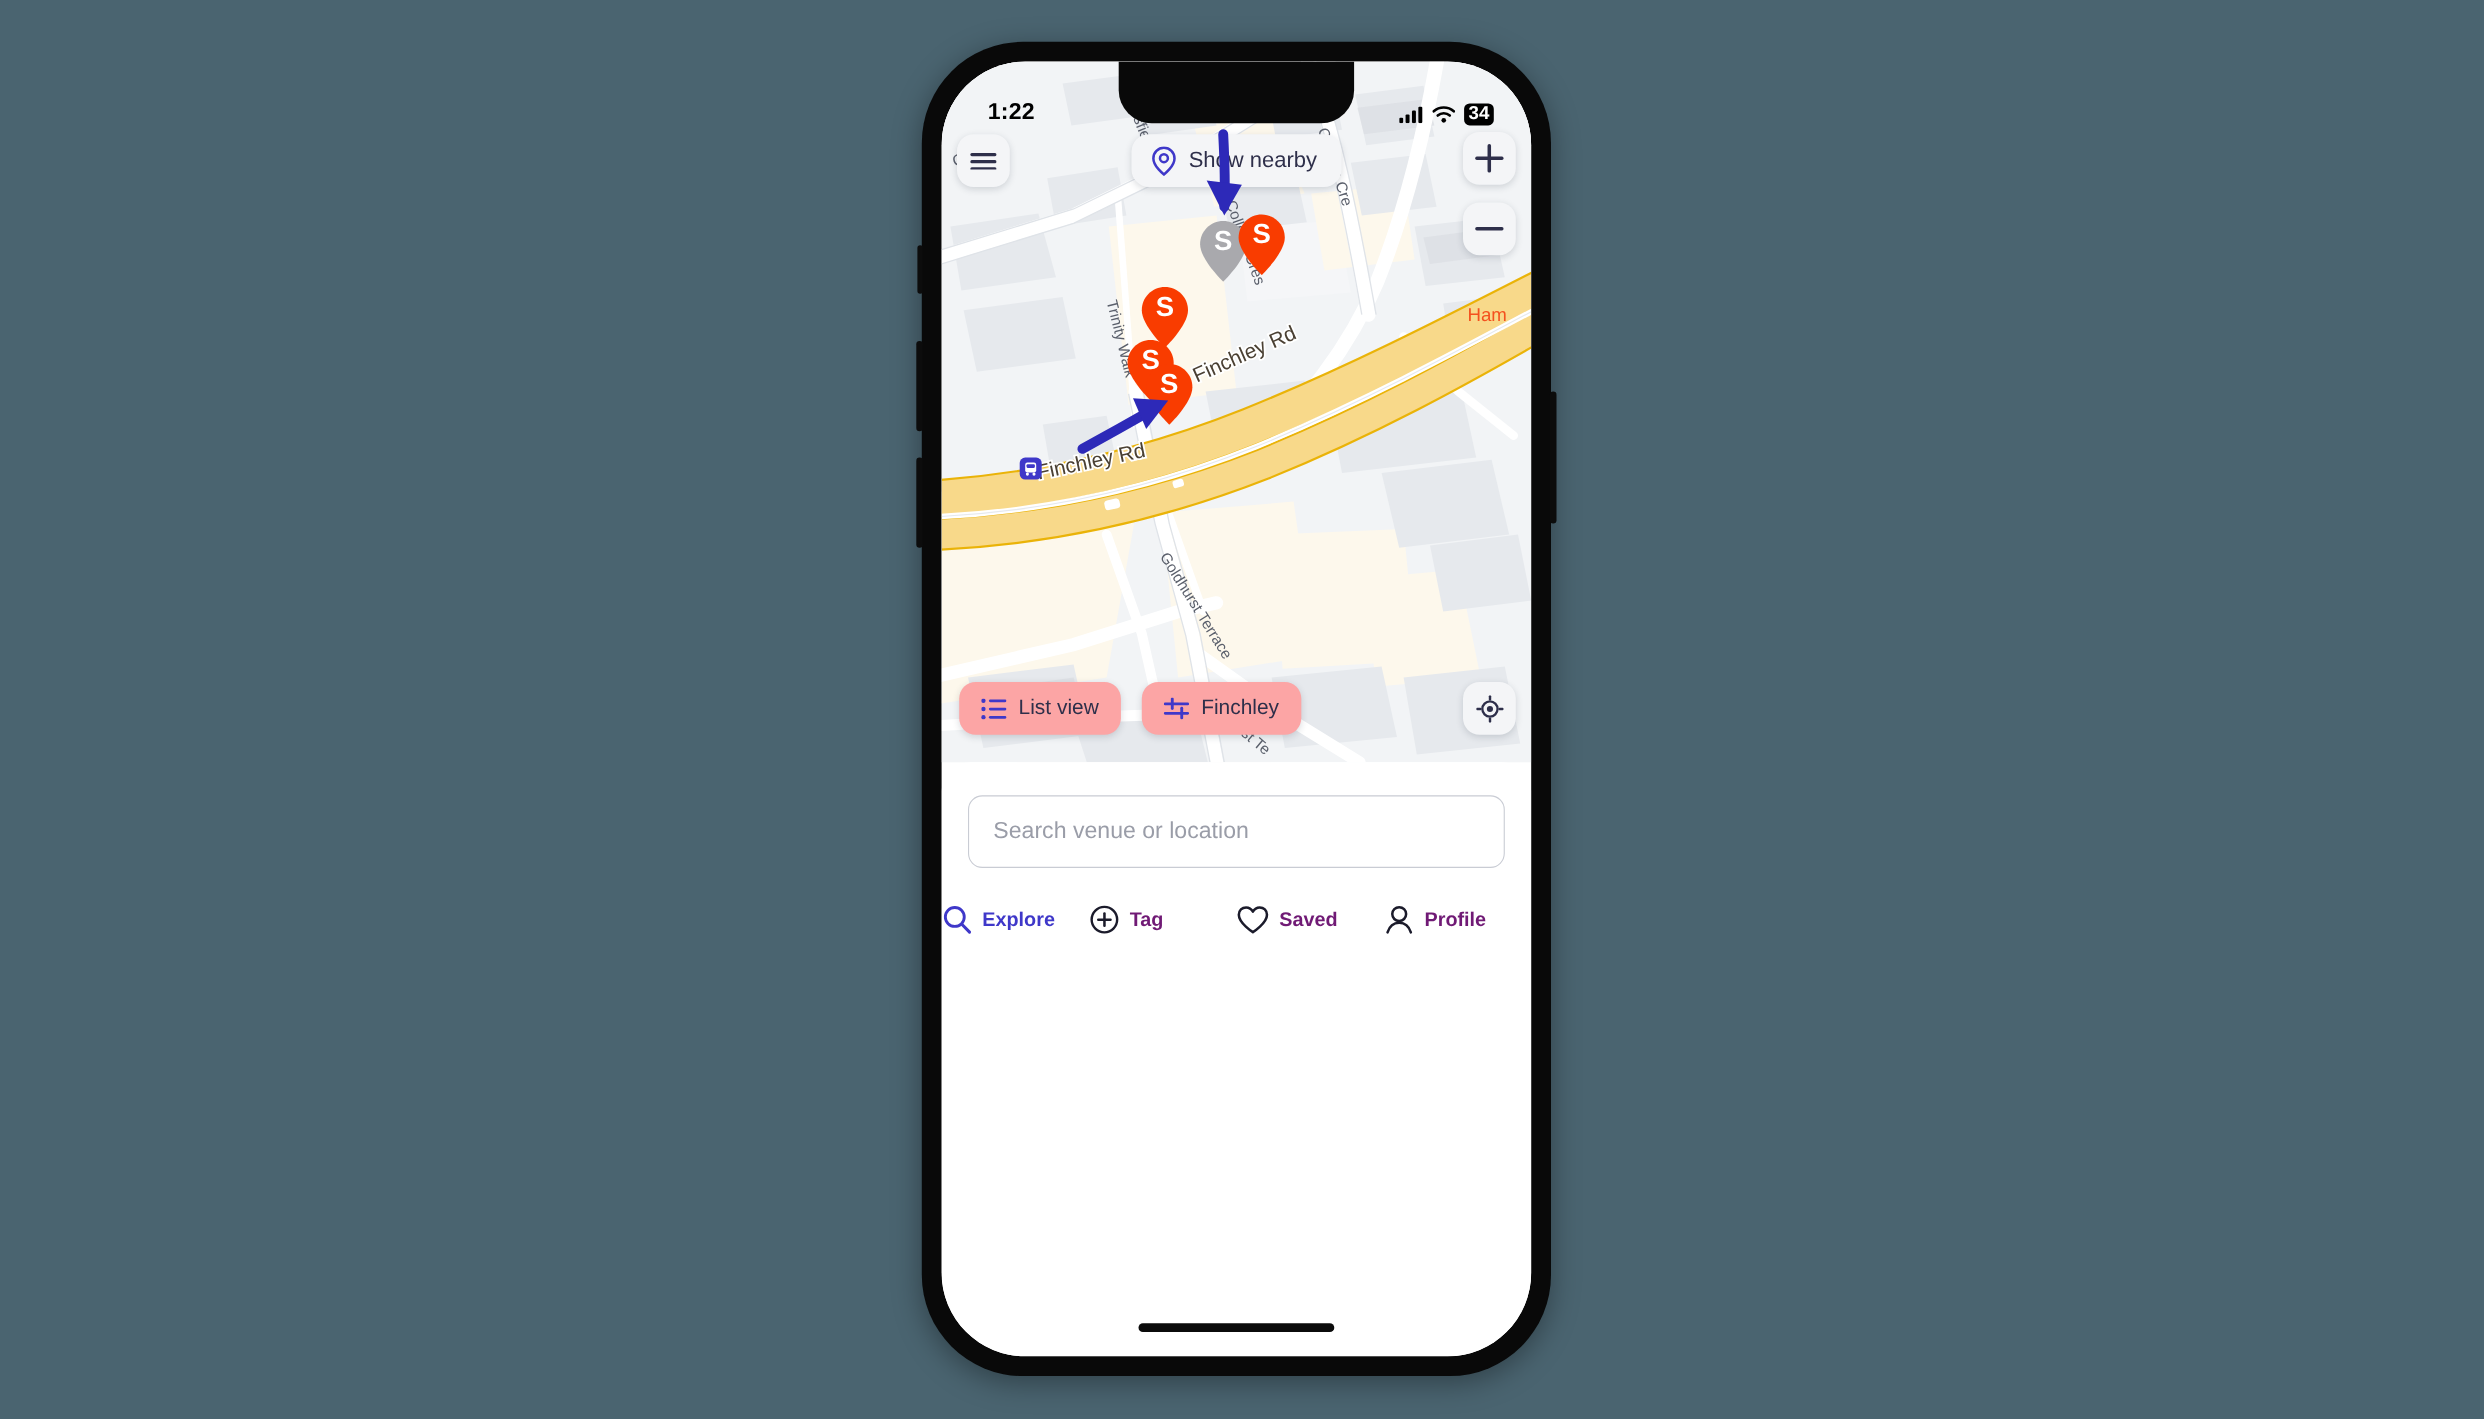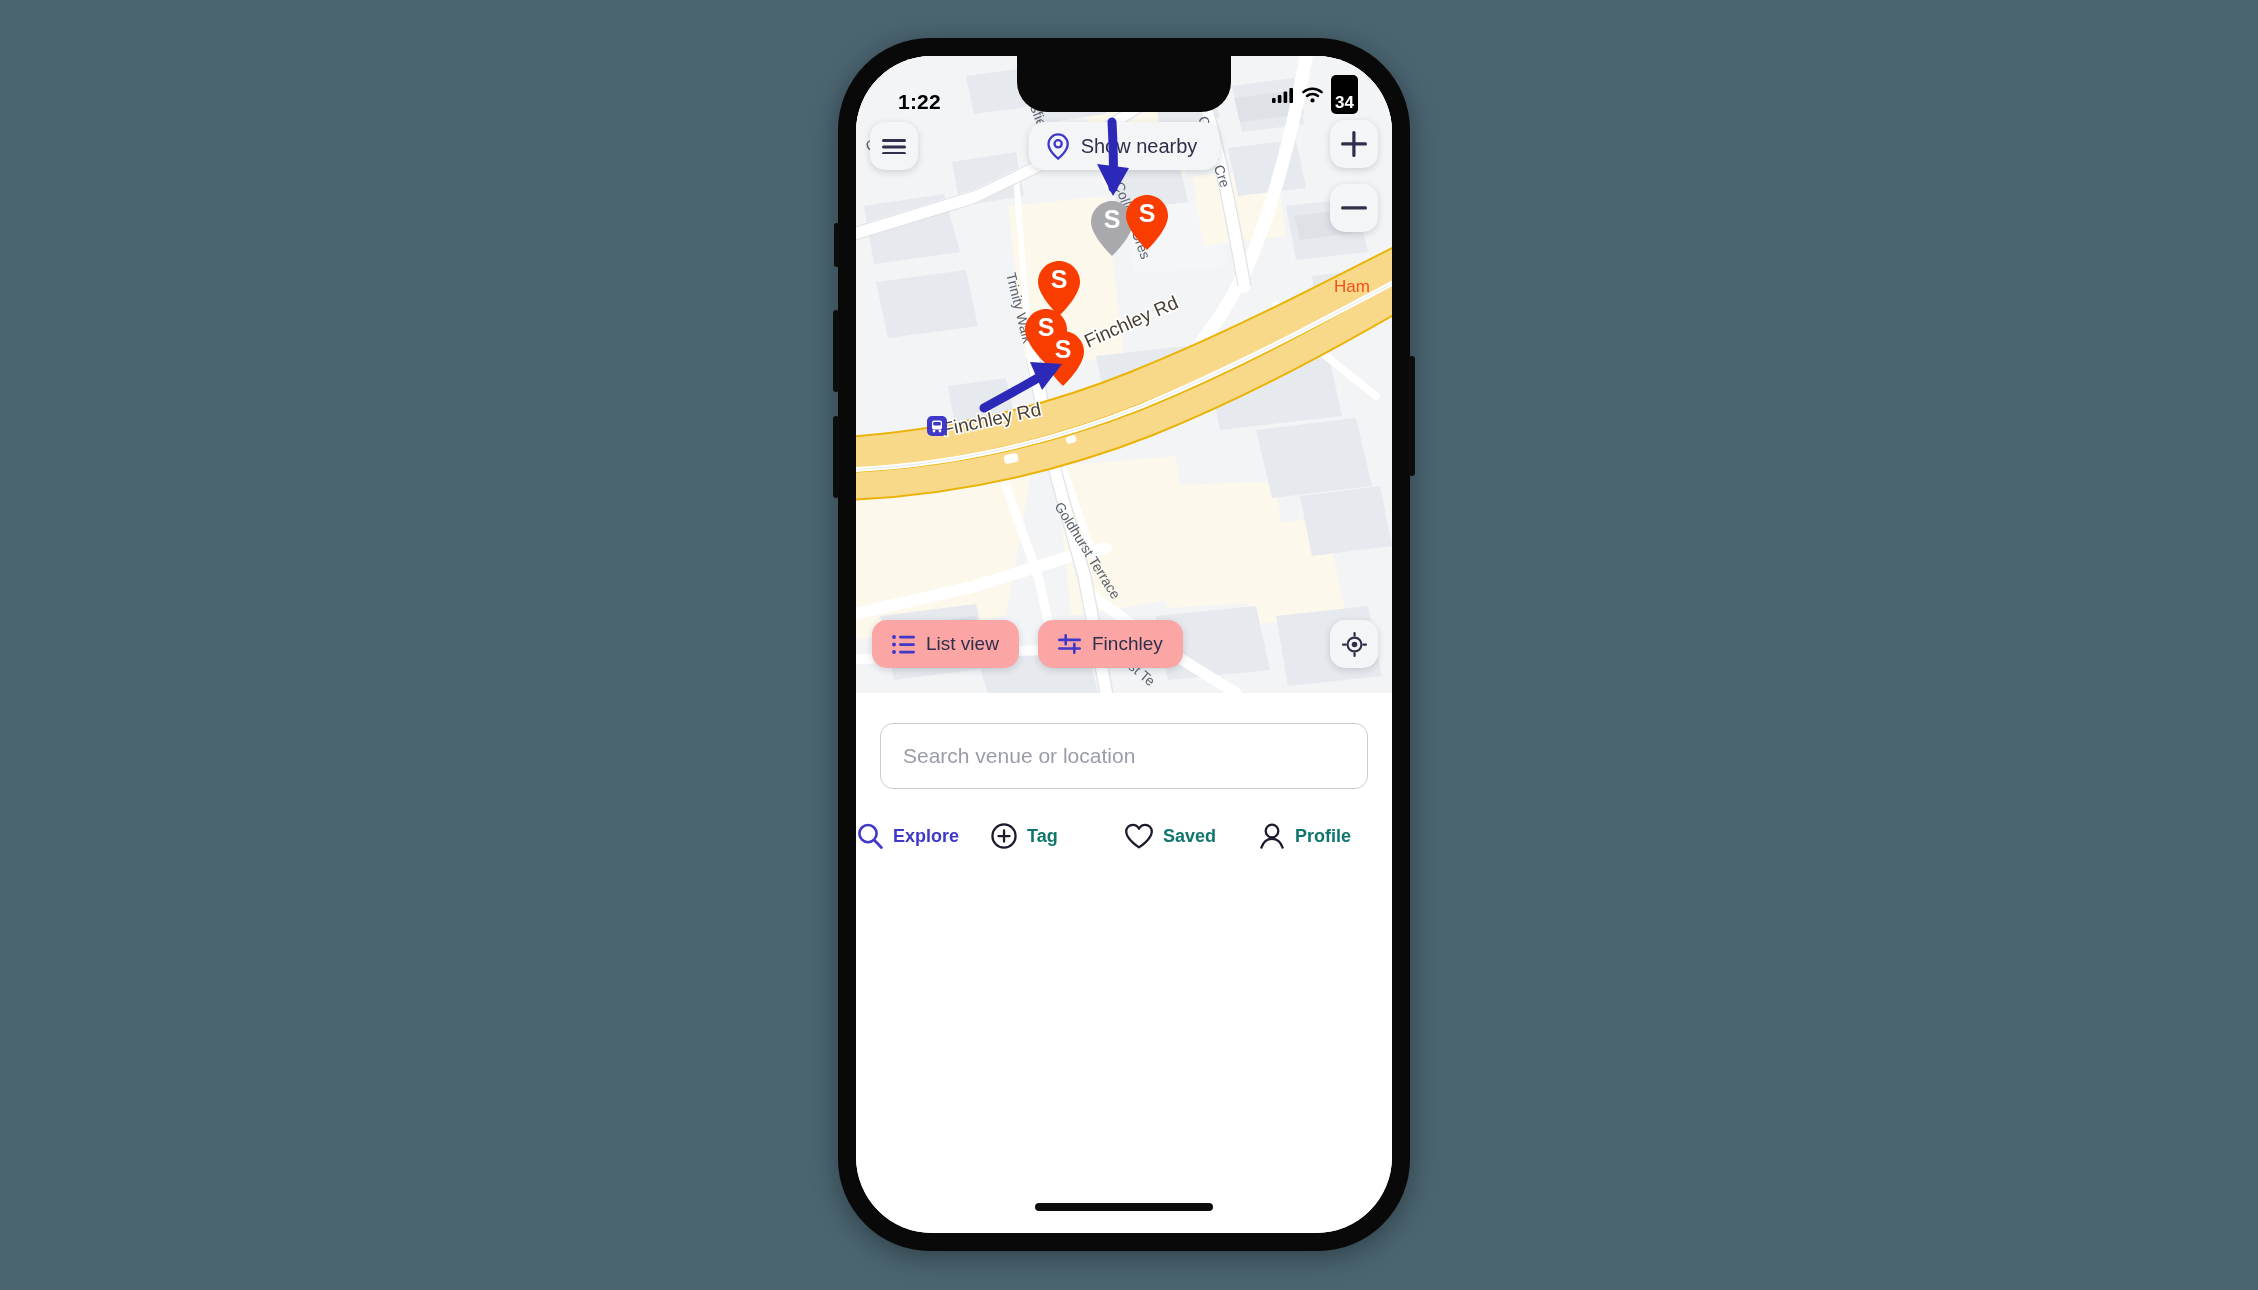--- a/index.html
+++ b/index.html
@@ -62,21 +62,21 @@
     z-index: 45;
     display: flex; align-items: flex-end; justify-content: space-between;
     padding: 0 34px 0 42px;
   }
   #clock { font-size: 21px; font-weight: bold; color: #000; letter-spacing: .2px; margin-top: 8px; }
   #status-right { display: flex; align-items: center; gap: 8px; margin-top: 8px; }
   .batt-wrap { position: relative; display:flex; align-items:center; }
   .batt-num {
     font-size: 17px; font-weight: bold; color: #fff;
     background: #000; border-radius: 5px;
-    padding: 19px 4px 3px 4px; line-height: 1;
+    padding: 0 4px 3px 4px; line-height: 1;
   }
 
   
   .mbtn {
     position: absolute;
     background: #f4f5f7;
     border-radius: 14px;
     box-shadow: 0 2px 7px rgba(30,40,60,.17);
     display: flex; align-items: center; justify-content: center;
     cursor: pointer;
@@ -140,21 +140,21 @@
     background: #fff;
     cursor: text;
   }
   #search-box .ph { font-size: 21px; color: #9a9da8; }
 
   #tabbar {
     position: absolute; left: 0; top: 128px; width: 536px;
     display: flex;
   }
   .tab { flex: 1; display: flex; flex-direction: row; align-items: center; gap: 9px; cursor: pointer; }
-  .tab .tlbl { font-size: 18px; font-weight: bold; color: #0f766e; }
+  .tab .tlbl { font-size: 18px; font-weight: bold; color: #701a75; }
   .tab.active .tlbl { color: #3f38c9; }
   .tab-ic { height: 30px; display: flex; align-items: center; justify-content: center; }
 
   #home-ind {
     position: absolute; left: 50%; transform: translateX(-50%);
     bottom: 22px; width: 178px; height: 8px;
     background: #0b0b0b; border-radius: 5px;
   }
 </style>
 </head>

